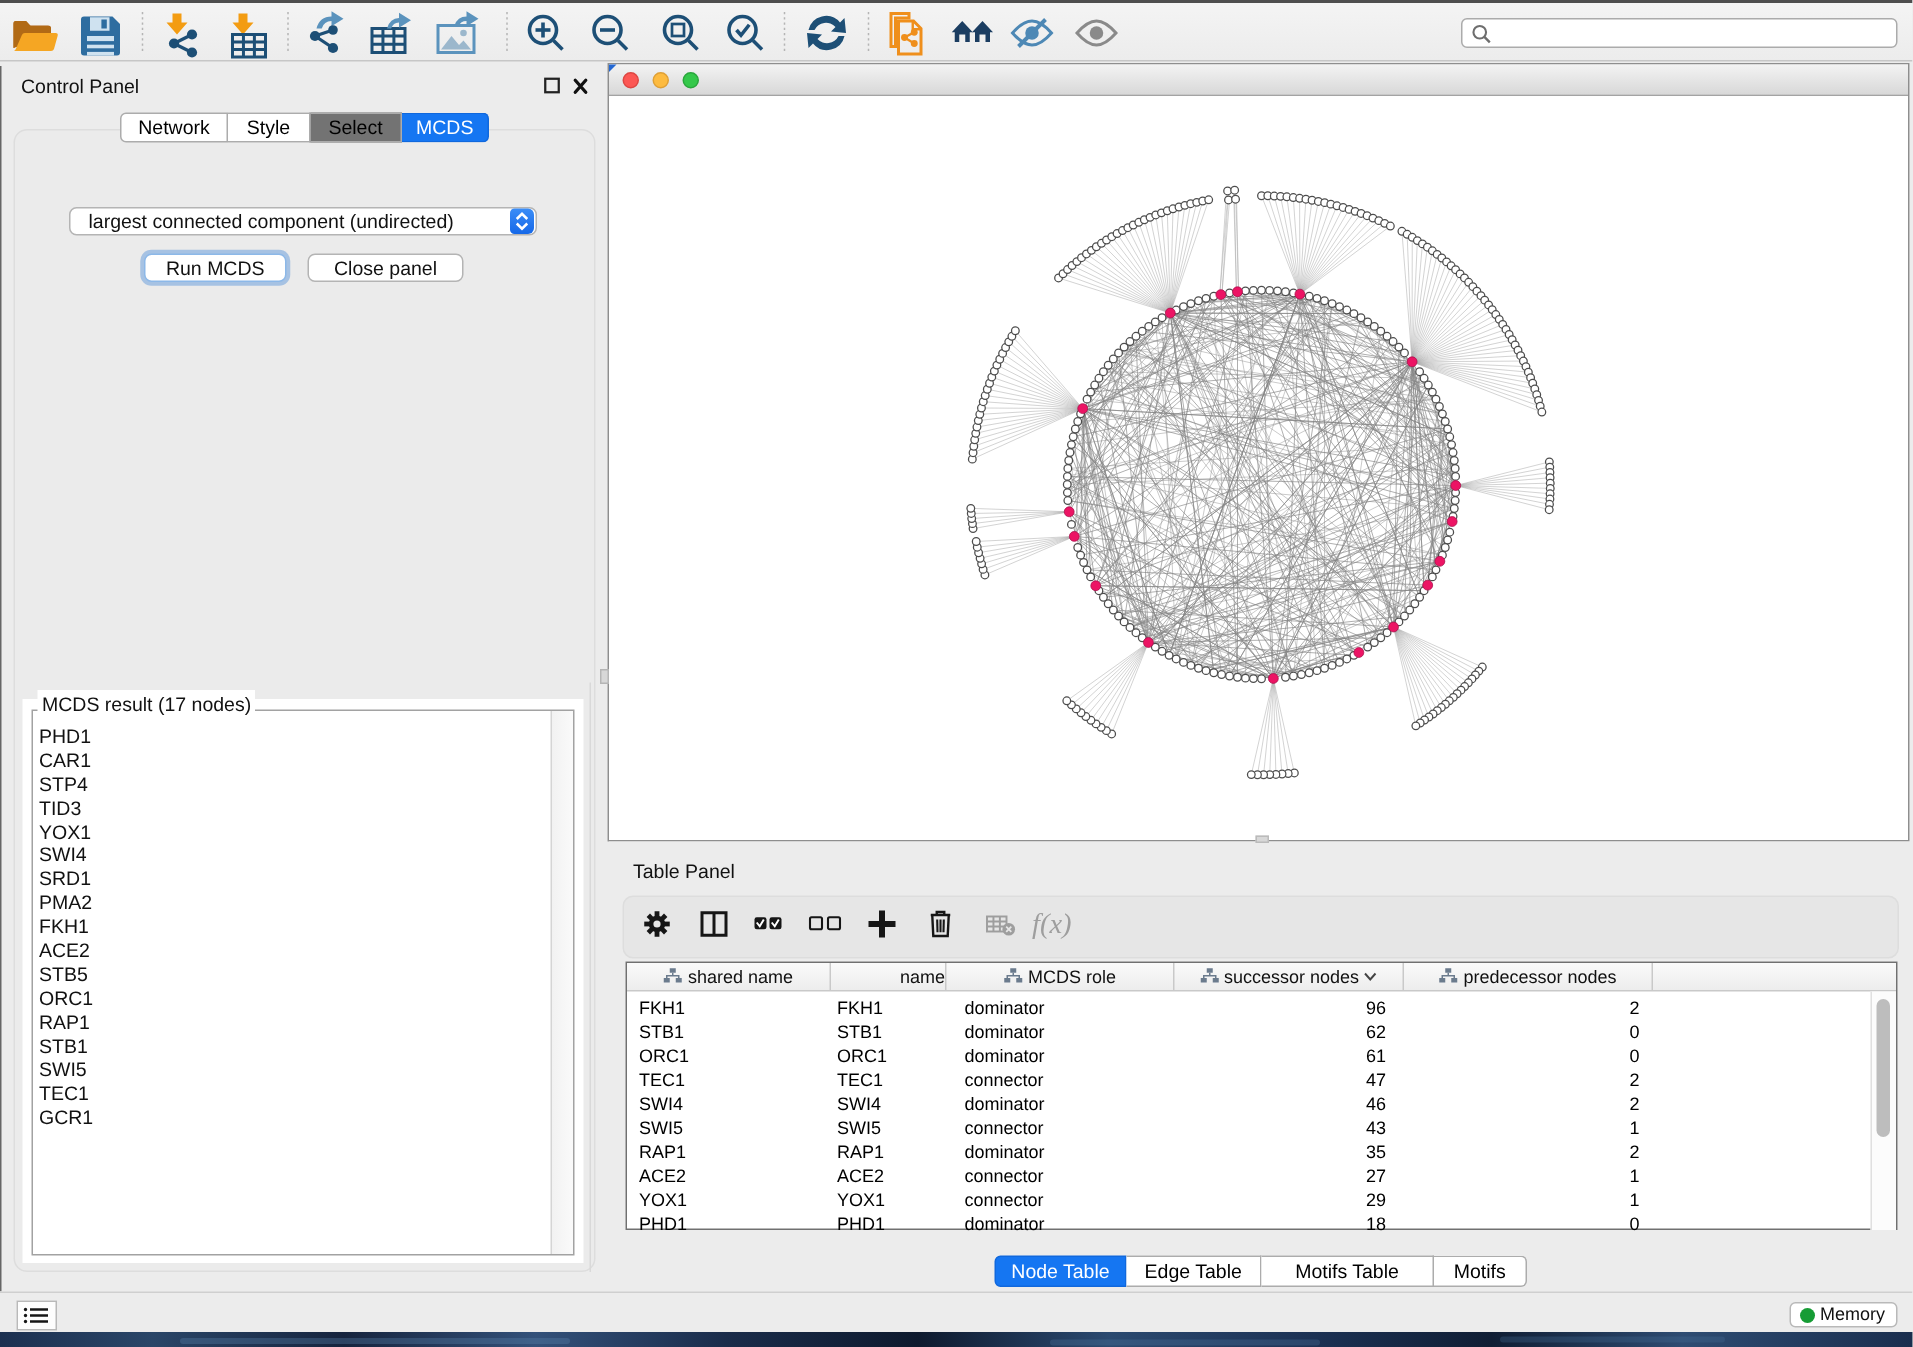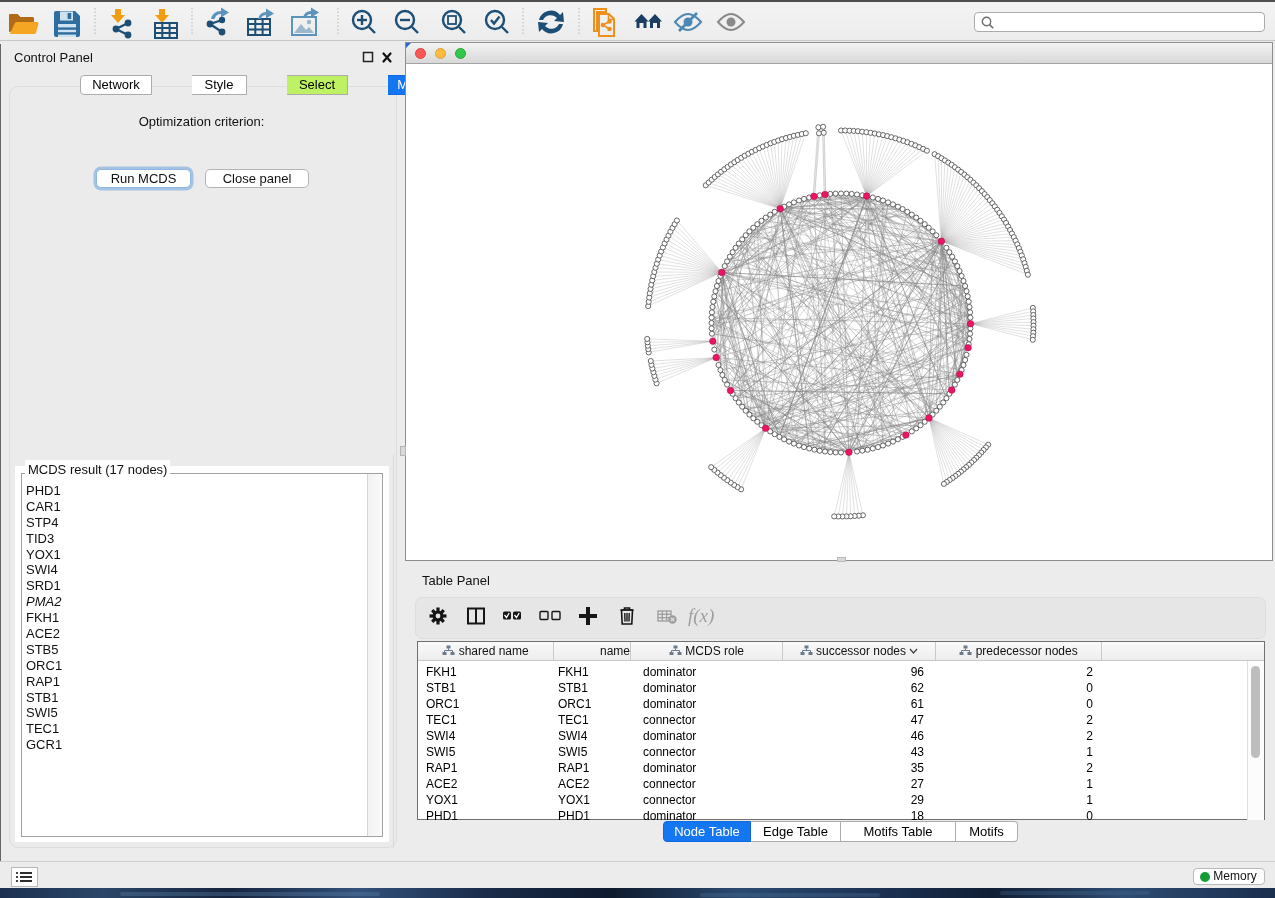--- a/index.html
+++ b/index.html
@@ -146,46 +146,54 @@
   </svg>
 
 <div class="abs" style="left:0;top:44px;width:405px;height:817px;background:#ececec;border-left:1px solid #666;">
   <div style="position:absolute;left:13px;top:6px;font-size:13px;color:#111;">Control Panel</div>
   <svg class="abs" style="left:361px;top:7px;" width="32" height="13" viewBox="0 0 32 13">
     <rect x="1.5" y="1.5" width="9" height="9" fill="none" stroke="#222" stroke-width="1.5"></rect>
     <path d="M21.5 2.5 L28.5 10.5 M28.5 2.5 L21.5 10.5" stroke="#111" stroke-width="2.2" stroke-linecap="round"></path>
   </svg>
   <div class="abs" style="left:8px;top:42px;width:388px;height:762px;background:#ebebeb;border:1px solid #ddd;border-radius:9px;"></div>
 
-  <div class="abs" style="left:79px;top:31px;height:20px;display:flex;font-size:13px;gap:40px;">
+  <div class="abs" style="left:79px;top:31px;height:20px;display:flex;font-size:13px;">
     <div style="width:72px;background:#fff;border:1px solid #acacac;border-radius:4px 0 0 4px;text-align:center;line-height:18px;">Network</div>
     <div style="width:55px;background:#fff;border:1px solid #acacac;border-left:none;text-align:center;line-height:18px;">Style</div>
-    <div style="width:61px;background:#bef264;border:1px solid #acacac;border-left:none;text-align:center;line-height:18px;">Select</div>
+    <div style="width:61px;background:#737373;border:1px solid #acacac;border-left:none;text-align:center;line-height:18px;">Select</div>
     <div style="width:58px;background:#1576f2;border:1px solid #1068dd;border-left:none;border-radius:0 4px 4px 0;color:#ffffff;text-align:center;line-height:18px;">MCDS</div>
   </div>
-  <div class="abs" style="left:0;top:70px;width:405px;text-align:center;font-size:13px;color:#111;"><span style="margin-left:-4px;">Optimization criterion:</span></div>
-
+
+  <div class="abs" style="left:45px;top:94px;width:312px;height:19px;background:#fff;border:1px solid #b4b4b4;border-radius:5px;font-size:13px;line-height:17px;color:#111;">
+    <span style="margin-left:12px;">largest connected component (undirected)</span>
+    <div style="position:absolute;right:1px;top:0px;width:16px;height:17px;background:linear-gradient(#3b8df7,#1568e8);border-radius:3px 4px 4px 3px;">
+      <svg width="16" height="17" viewBox="0 0 16 17">
+          <path d="M4.5 7 L8 3.5 L11.5 7" fill="none" stroke="#fff" stroke-width="1.7"></path>
+          <path d="M4.5 10 L8 13.5 L11.5 10" fill="none" stroke="#fff" stroke-width="1.7"></path>
+        </svg>
+    </div>
+  </div>
 
   <div class="abs" style="left:95px;top:125px;width:95px;height:19px;background:#fff;border:1px solid #8cb8e8;border-radius:5px;box-shadow:0 0 0 2.5px rgba(110,160,220,0.55);font-size:13px;text-align:center;line-height:17px;color:#111;">Run MCDS</div>
   <div class="abs" style="left:204px;top:125px;width:104px;height:19px;background:#fff;border:1px solid #b4b4b4;border-radius:5px;font-size:13px;text-align:center;line-height:17px;color:#111;">Close panel</div>
   <div class="abs" style="left:392px;top:411px;width:1px;height:393px;background:#d9d9d9;"></div>
 
   <div class="abs" style="left:14px;top:422px;width:374px;height:376px;background:#fff;"></div>
   <div class="abs" style="left:20px;top:429px;width:362px;height:364px;border:1px solid #a2a2a2;"></div>
   <div class="abs" style="left:24px;top:416px;font-size:13px;background:#fff;padding:2px 3px;color:#111;">MCDS result (17 nodes)</div>
   <div class="abs" style="left:366px;top:430px;width:15px;height:362px;background:linear-gradient(90deg,#f2f2f2,#fafafa);border-left:1px solid #d5d5d5;"></div>
   <div class="abs" style="left:25px;top:439px;font-size:13px;color:#111;">
       <div style="height:15.9px;line-height:15.9px;">PHD1</div>
       <div style="height:15.9px;line-height:15.9px;">CAR1</div>
       <div style="height:15.9px;line-height:15.9px;">STP4</div>
       <div style="height:15.9px;line-height:15.9px;">TID3</div>
       <div style="height:15.9px;line-height:15.9px;">YOX1</div>
       <div style="height:15.9px;line-height:15.9px;">SWI4</div>
       <div style="height:15.9px;line-height:15.9px;">SRD1</div>
-      <div style="height:15.9px;line-height:15.9px;font-style:italic;">PMA2</div>
+      <div style="height:15.9px;line-height:15.9px;">PMA2</div>
       <div style="height:15.9px;line-height:15.9px;">FKH1</div>
       <div style="height:15.9px;line-height:15.9px;">ACE2</div>
       <div style="height:15.9px;line-height:15.9px;">STB5</div>
       <div style="height:15.9px;line-height:15.9px;">ORC1</div>
       <div style="height:15.9px;line-height:15.9px;">RAP1</div>
       <div style="height:15.9px;line-height:15.9px;">STB1</div>
       <div style="height:15.9px;line-height:15.9px;">SWI5</div>
       <div style="height:15.9px;line-height:15.9px;">TEC1</div>
       <div style="height:15.9px;line-height:15.9px;">GCR1</div>
     </div>
@@ -1275,21 +1283,21 @@
       <div style="width:152px;padding-left:12px;">dominator</div>
       <div style="width:153px;text-align:right;padding-right:12px;">18</div>
       <div style="width:166px;text-align:right;padding-right:9px;">0</div>
     </div>
       </div>
     <div style="position:absolute;right:0;top:19px;width:17px;height:159px;background:#fcfcfc;border-left:1px solid #e0e0e0;">
       <div style="position:absolute;left:3px;top:5px;width:9px;height:92px;background:#bdbdbd;border-radius:5px;"></div>
     </div>
   </div>
 
-  <div class="abs" style="left:257px;top:260px;height:21px;display:flex;font-size:13px;">
+  <div class="abs" style="left:257px;top:276px;height:21px;display:flex;font-size:13px;">
     <div style="width:88px;background:#1576f2;border:1px solid #1068dd;border-radius:4px 0 0 4px;color:#fff;text-align:center;line-height:20px;">Node Table</div>
     <div style="width:90px;background:#fff;border:1px solid #acacac;border-left:none;text-align:center;line-height:20px;">Edge Table</div>
     <div style="width:115px;background:#fff;border:1px solid #acacac;border-left:none;text-align:center;line-height:20px;">Motifs Table</div>
     <div style="width:62px;background:#fff;border:1px solid #acacac;border-left:none;border-radius:0 4px 4px 0;text-align:center;line-height:20px;">Motifs</div>
   </div>
 </div>
 
 <div class="abs" style="left:837px;top:557px;width:9px;height:5px;background:#d8d8d8;border:1px solid #bbb;"></div>
 <div class="abs" style="left:400px;top:446px;width:6px;height:10px;background:#d8d8d8;border:1px solid #b5b5b5;"></div>
 <div class="abs" style="left:0;top:861px;width:1275px;height:28px;background:#ececec;border-top:1px solid #cfcfcf;"></div>

